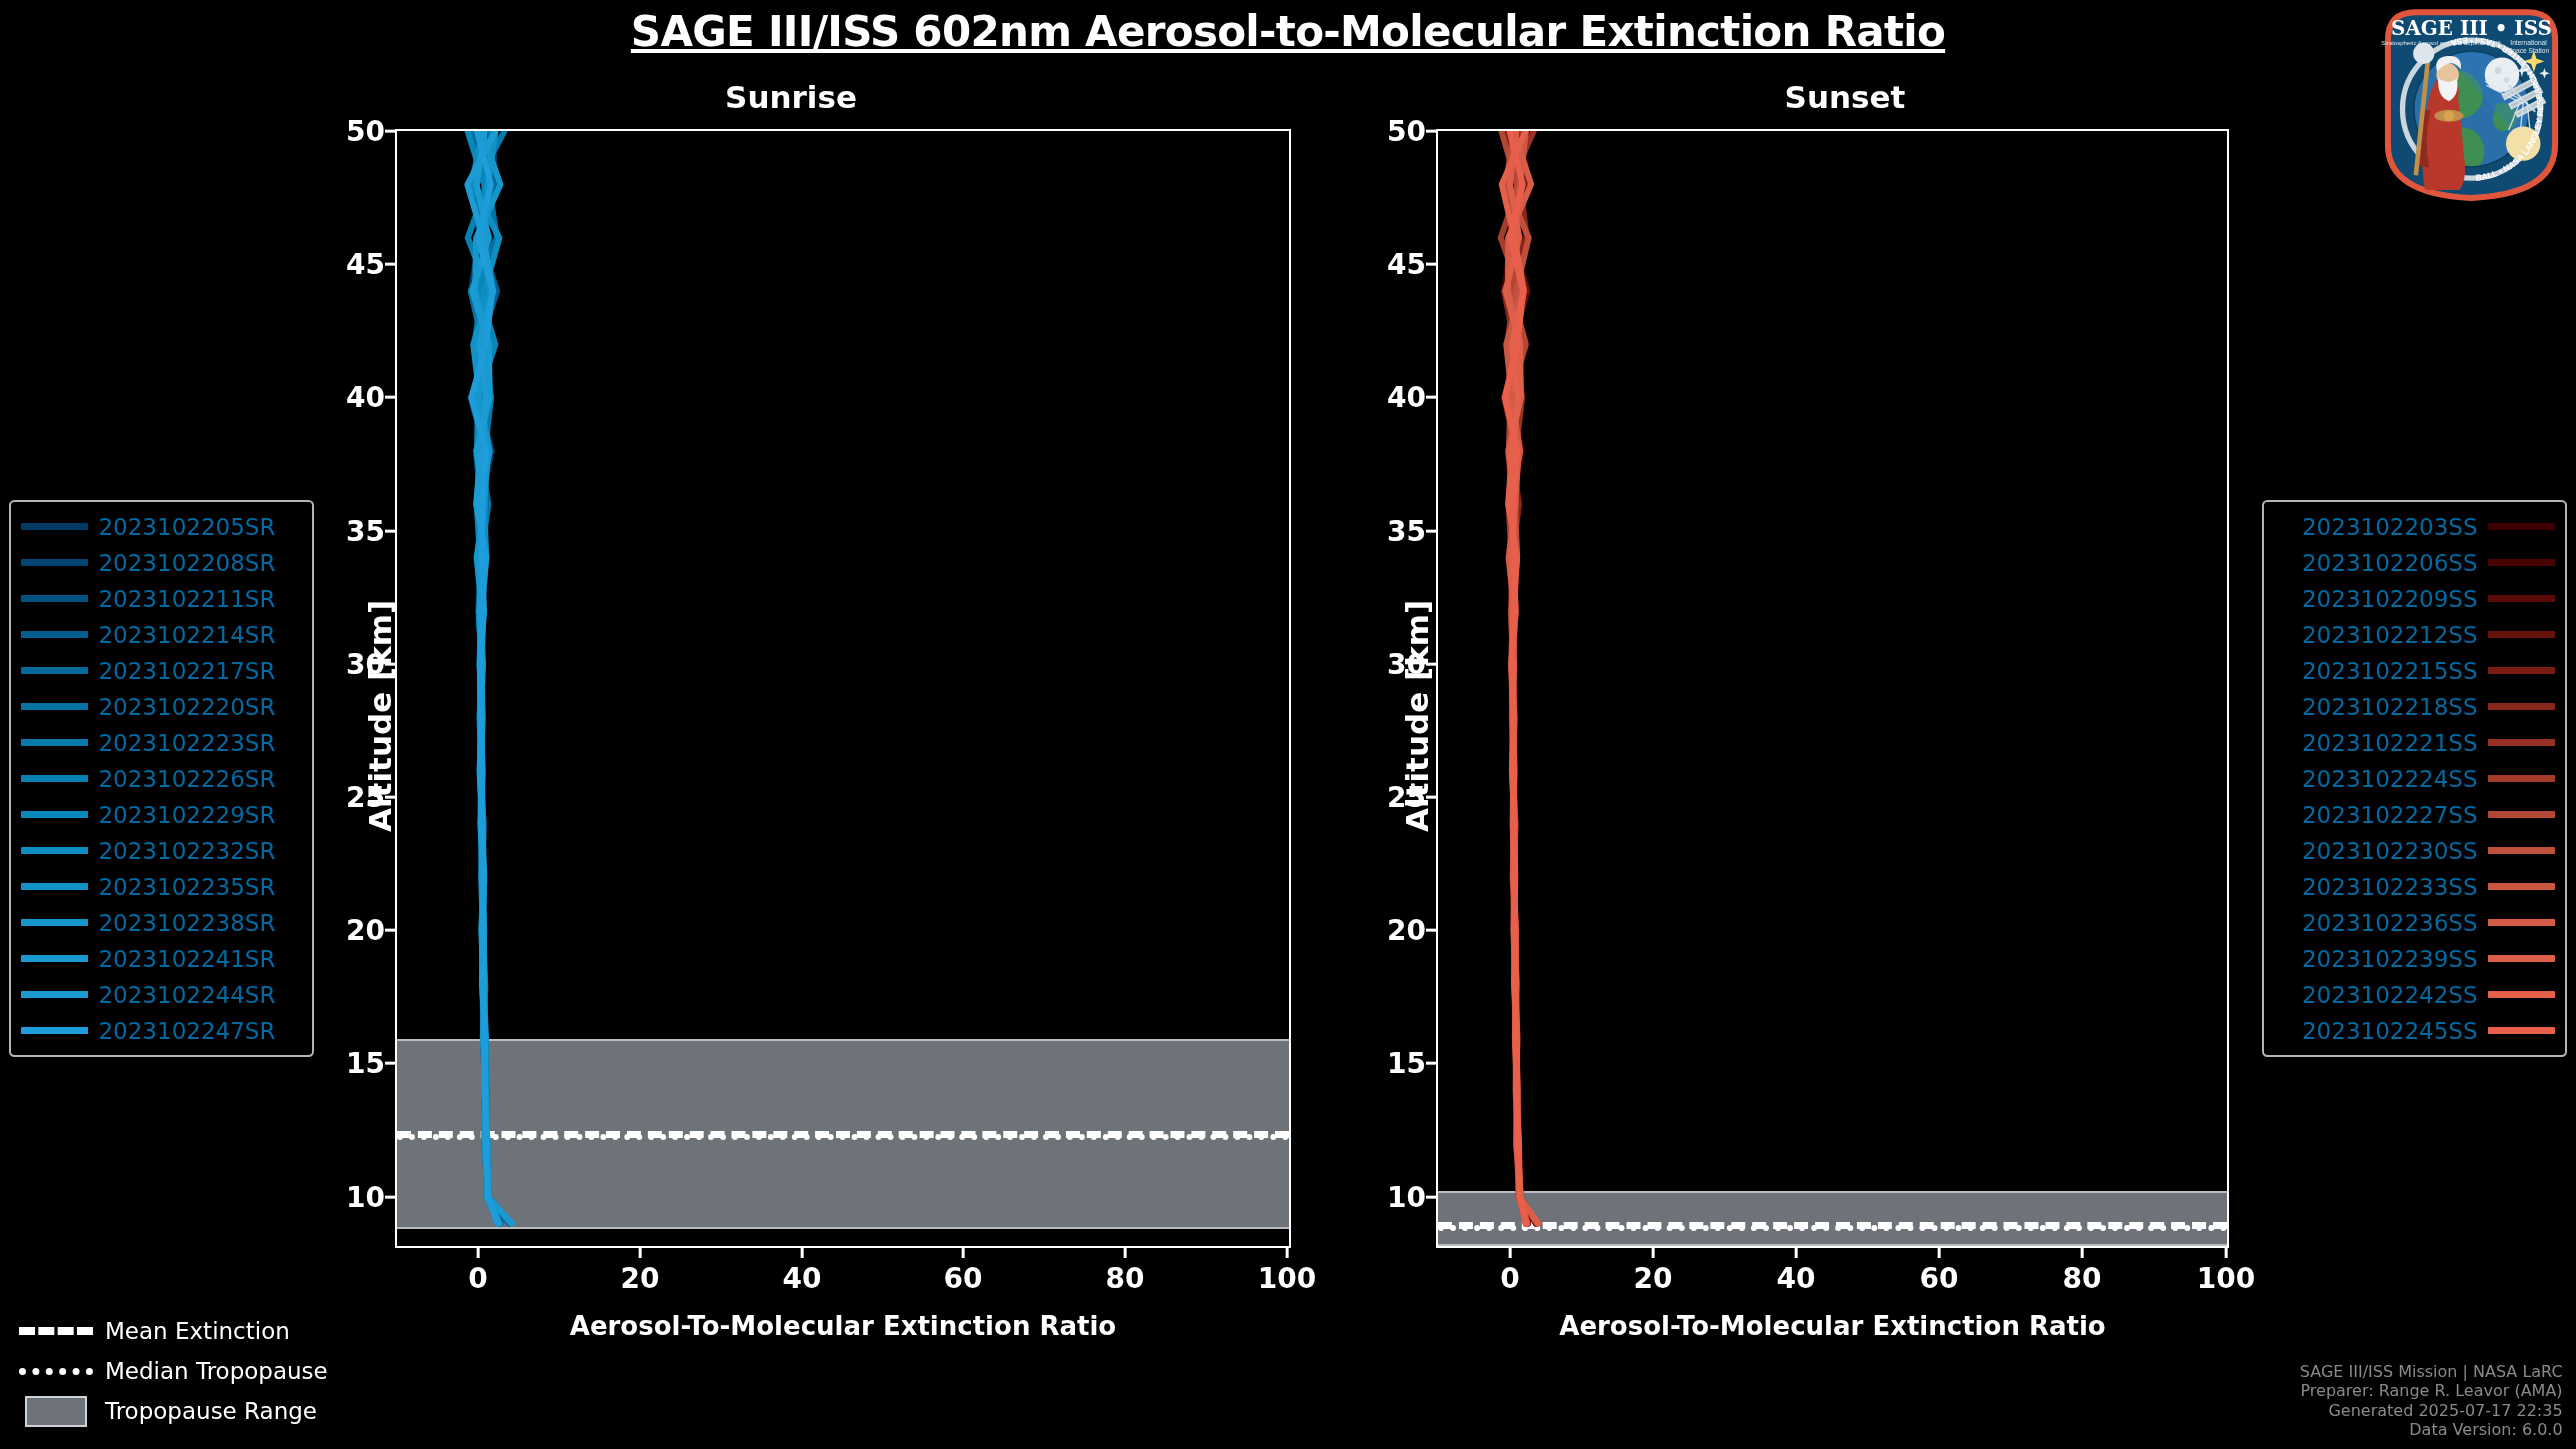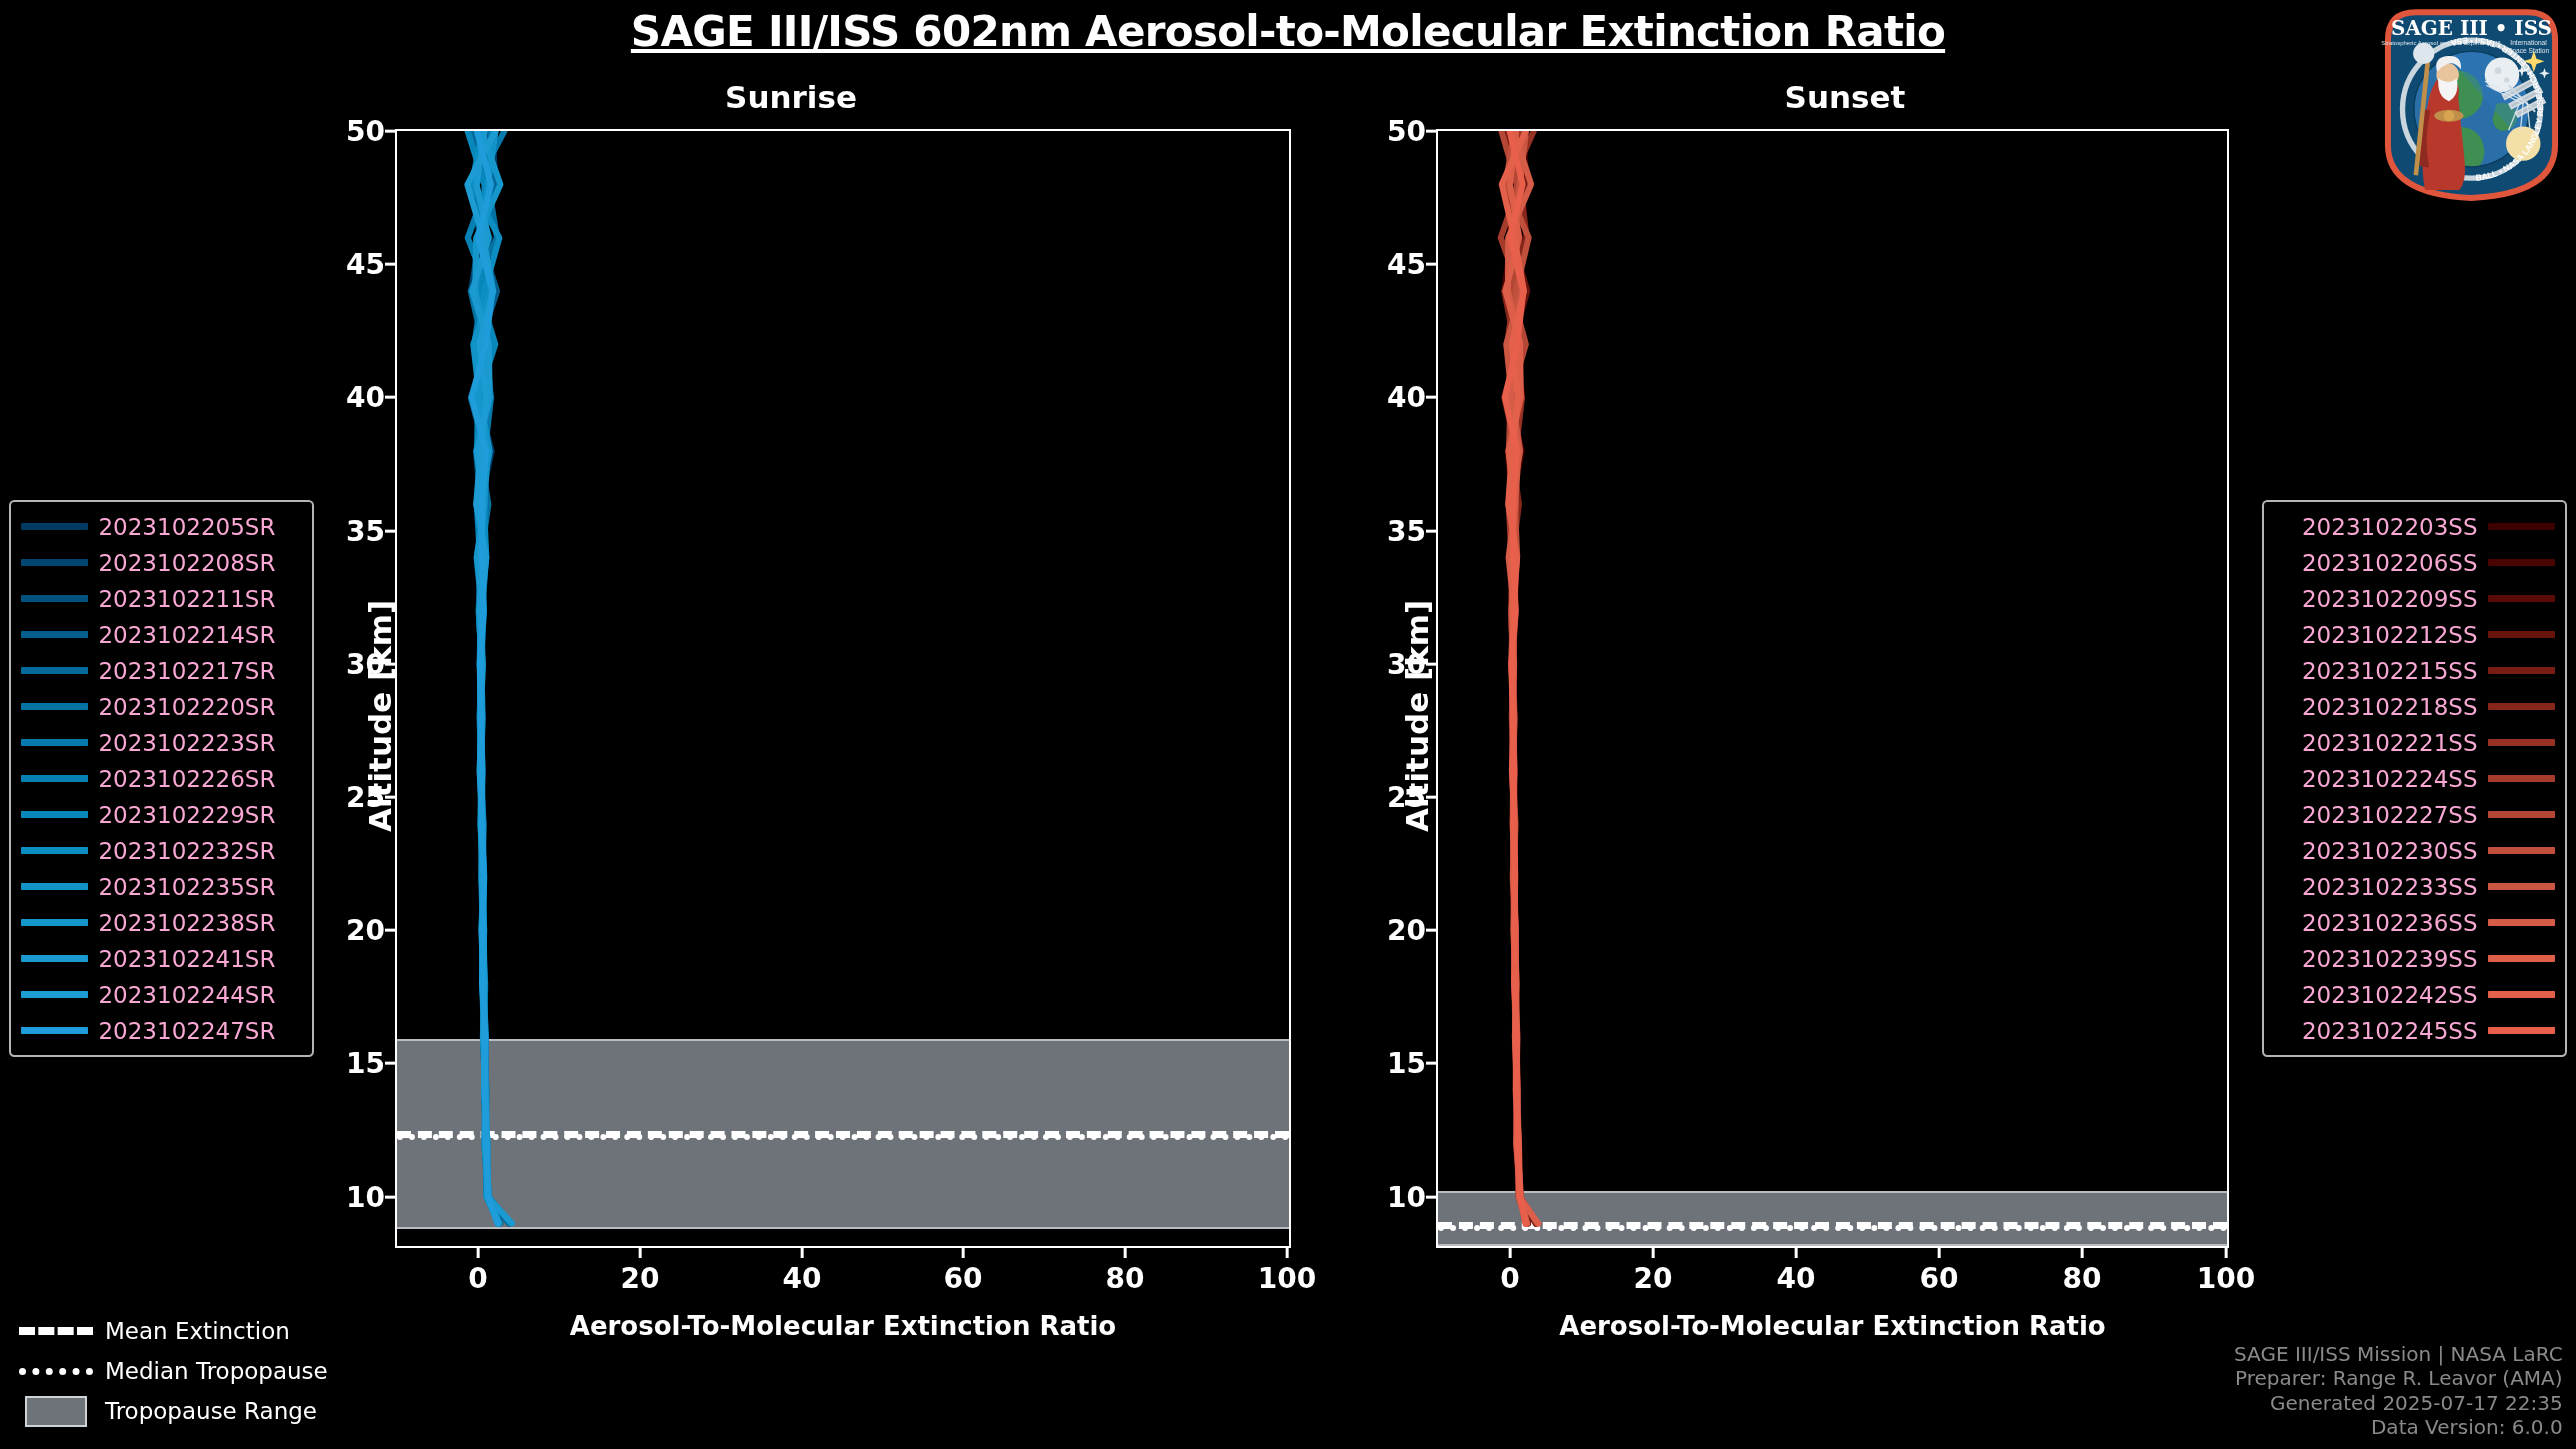--- a/index.html
+++ b/index.html
@@ -67,35 +67,35 @@
   #xlabel-sunset{left:1436px;width:793px;top:1311px;}
 
   
   .legend-box{position:absolute;border:2px solid #b5b5b5;border-radius:5.4px;
               background:#000;padding:6.7px 9.4px;}
   #legend-left{left:9.4px;top:500px;width:282px;}
   #legend-right{right:9.4px;top:500px;width:282px;}
   .legend-row{display:flex;align-items:center;height:36px;}
   #legend-right .legend-row{flex-direction:row-reverse;text-align:right;}
   .swatch{width:67px;height:6.7px;flex:0 0 67px;border-radius:0.7px;}
-  .legend-text{font-family:"DejaVu Sans",sans-serif;font-size:23px;color:#f9a8d4;
+  .legend-text{font-family:"DejaVu Sans",sans-serif;font-size:23px;color:#0369a1;
                padding:0 10.7px;white-space:nowrap;}
 
   
   #tropo-legend{position:absolute;left:19px;top:1311px;}
   .tl-row{display:flex;align-items:center;height:40px;}
   .tl-key{width:74px;flex:0 0 74px;display:flex;align-items:center;justify-content:center;}
   .tl-dash{width:74px;height:0;border-top:8px dashed #fff;}
   .tl-dot{width:74px;height:0;border-top:7.4px dotted #fff;}
   .tl-box{width:58px;height:27px;background:#6e7279;border:2px solid #cfd2d6;}
   .tl-text{font-family:"DejaVu Sans",sans-serif;font-size:23px;color:#fff;padding-left:12px;white-space:nowrap;}
 
   
   #credits{position:absolute;right:13.4px;bottom:9.4px;text-align:right;
-           font-family:"DejaVu Sans",sans-serif;font-size:20px;line-height:1.22;color:#8a8a8a;}
+           font-family:"DejaVu Sans",sans-serif;font-size:16px;line-height:1.22;color:#8a8a8a;}
 
   
   #logo{position:absolute;right:5.4px;top:2.7px;width:199px;height:199px;}
 </style>
 </head>
 <body>
 
 <div class="abs" id="main-title">SAGE III/ISS 602nm Aerosol-to-Molecular Extinction Ratio</div>
 
 <div class="abs" id="subtitle-row">

